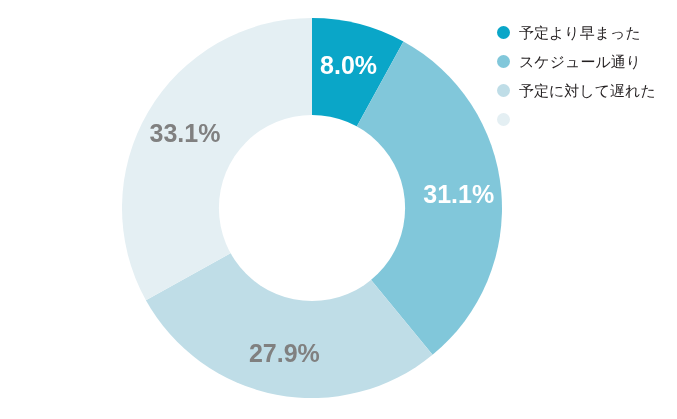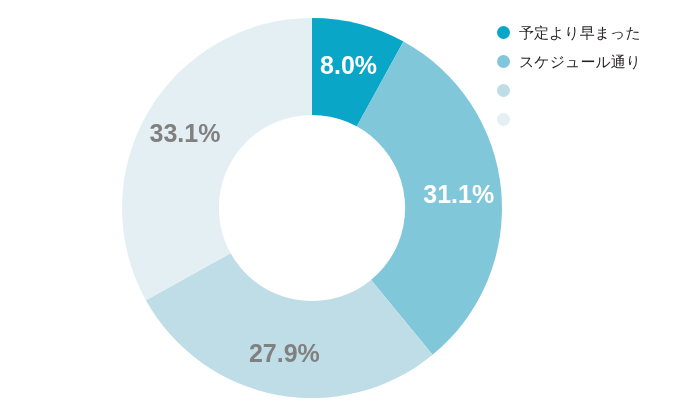--- a/index.html
+++ b/index.html
@@ -100,19 +100,20 @@
     <div class="legend-row">
       <span class="legend-dot" style="background: rgb(10, 166, 200);"></span>
       <span class="legend-label">予定より早まった</span>
     </div>
     <div class="legend-row">
       <span class="legend-dot" style="background: rgb(129, 199, 218);"></span>
       <span class="legend-label">スケジュール通り</span>
     </div>
     <div class="legend-row">
       <span class="legend-dot" style="background: rgb(191, 221, 231);"></span>
+      <span class="legend-label">予定に対して遅れた</span>
     </div>
     <div class="legend-row">
       <span class="legend-dot" style="background: rgb(228, 239, 243);"></span>
     </div>
   </div>
 
 </div>
 
 </body></html>

